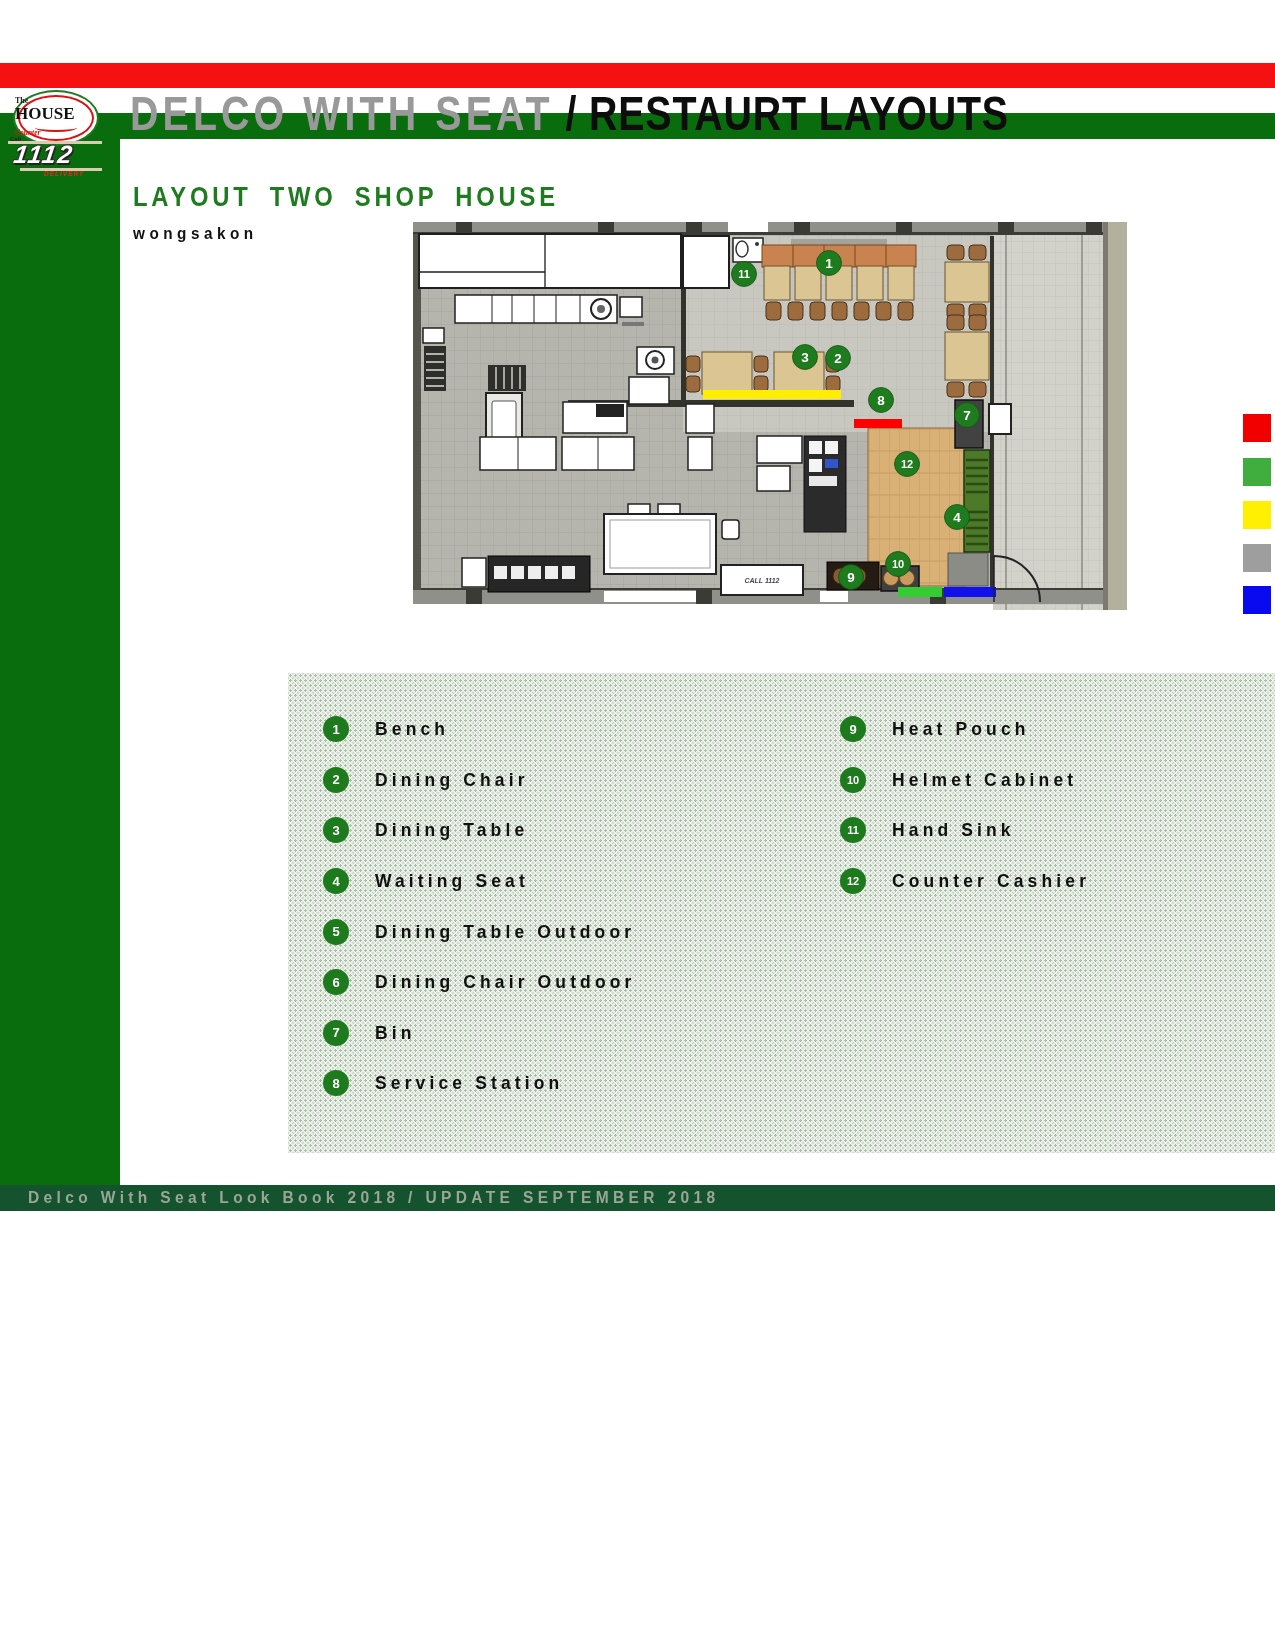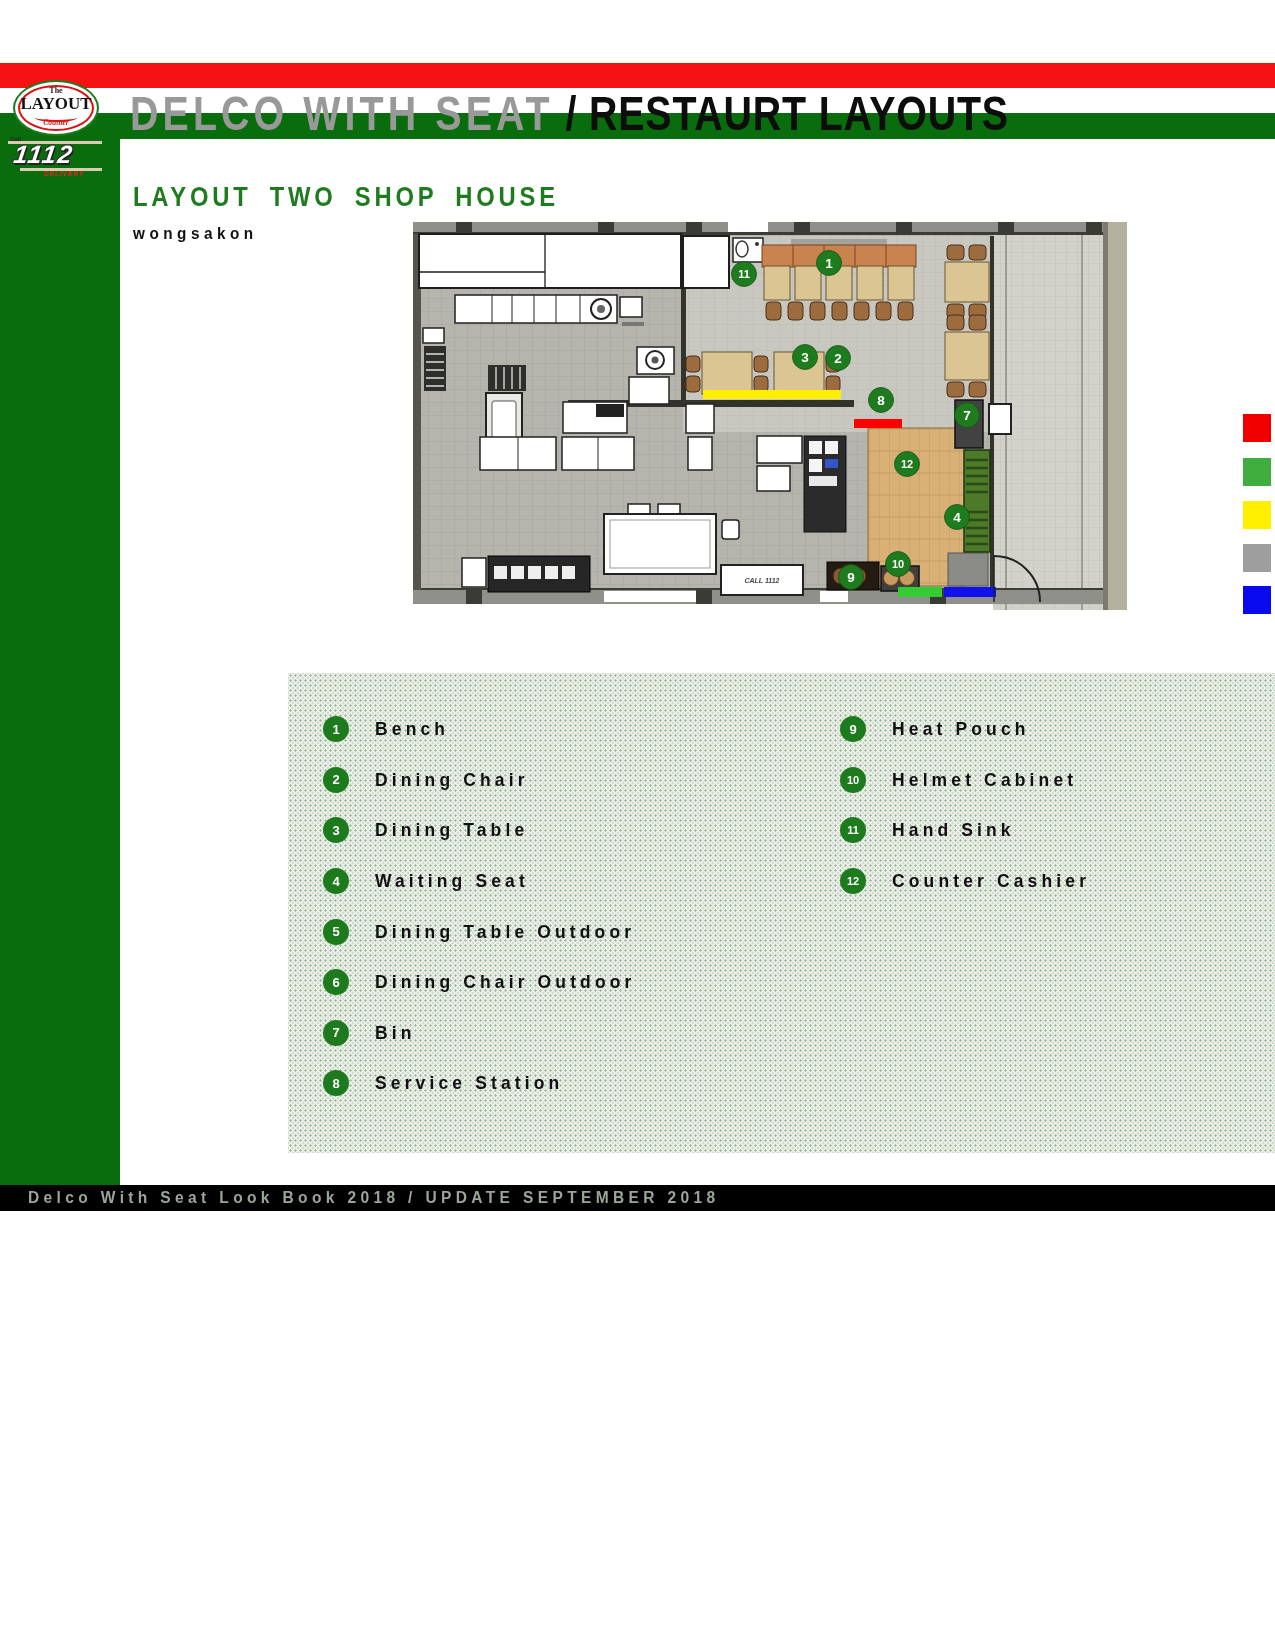--- a/index.html
+++ b/index.html
@@ -13,22 +13,22 @@
   
   .title{left:130px;top:90px;white-space:nowrap;font-weight:bold;font-size:48px;line-height:1;
          transform:scaleX(0.82);transform-origin:left top;}
   .title .gray{color:#999;letter-spacing:5px;}
   .title .black{color:#0d0d0d;letter-spacing:1px;}
   .section-title{left:133px;top:181px;white-space:nowrap;color:#1e7c1e;font-weight:bold;font-size:28px;
          letter-spacing:4.5px;word-spacing:9px;transform:scaleX(0.85);transform-origin:left top;}
   .author{left:133px;top:224px;white-space:nowrap;color:#111;font-weight:bold;font-size:17px;
          letter-spacing:5px;transform:scaleX(0.9);transform-origin:left top;}
   
-  .logo-oval{left:13px;top:80px;width:82px;height:52px;background:#fff;border:2px solid #1e7b1e;
-      border-radius:50%;box-shadow:0 0 0 1px #fff inset;z-index:5;text-align:center;}
+  .logo-oval{left:13px;top:90px;width:82px;height:52px;background:#fff;border:2px solid #1e7b1e;
+      border-radius:50%;box-shadow:0 0 0 1px #fff inset;z-index:5;}
   .logo-oval .inner{position:absolute;left:3px;top:3px;right:3px;bottom:3px;border:2px solid #d11;
       border-radius:50%;}
   .logo-the{position:absolute;left:0;right:0;top:4px;font-family:"Liberation Serif",serif;
       font-size:8px;font-weight:bold;color:#222;}
   .logo-main{position:absolute;left:0;right:0;top:12px;font-family:"Liberation Serif",serif;
       font-size:17px;font-weight:bold;color:#111;letter-spacing:0;}
   .logo-arc{position:absolute;left:20px;right:20px;top:31px;height:7px;border-bottom:2.5px solid #d11;
       border-radius:50%;}
   .logo-sub{position:absolute;left:0;right:0;top:36px;font-family:"Liberation Serif",serif;
       font-style:italic;font-size:7.5px;font-weight:bold;color:#d11;}
@@ -69,21 +69,21 @@
 
   <div class="abs stripe-red" style="background: rgb(245, 17, 17);"></div>
   <div class="abs stripe-green" style="background: rgb(10, 109, 13);"></div>
   <div class="abs sidebar" style="background: rgb(10, 109, 13);"></div>
 
   <div class="abs title"><span class="gray">DELCO WITH SEAT</span><span class="black"> / RESTAURT LAYOUTS</span></div>
 
   <div class="abs logo-oval">
     <div class="inner"></div>
     <div class="logo-the">The</div>
-    <div class="logo-main">LAYOUT</div>
+    <div class="logo-main">HOUSE</div>
     <div class="logo-arc"></div>
     <div class="logo-sub">Counter</div>
   </div>
 
   <div class="abs logo-1112">
     <div class="bar-tan" style="left:0;top:1px;width:94px;"></div>
     <div class="phone-call">Call</div>
     <div class="phone-num">1112</div>
     <div class="bar-tan" style="left:12px;top:28px;width:82px;"></div>
     <div class="phone-cap">DELIVERY</div>
@@ -380,16 +380,16 @@
           <div class="leg-num" style="font-size: 11px;">11</div>
           <div class="leg-label">Hand Sink</div>
         </div>
         <div class="leg-row">
           <div class="leg-num" style="font-size: 11px;">12</div>
           <div class="leg-label">Counter Cashier</div>
         </div>
       </div>
   </div>
 
-  <div class="abs footer-bar" style="background: #000000;">
+  <div class="abs footer-bar" style="background: #14532d;">
     <span class="footer-text">Delco With Seat Look Book 2018 / UPDATE SEPTEMBER 2018</span>
   </div>
 </div>
 
 </body></html>

